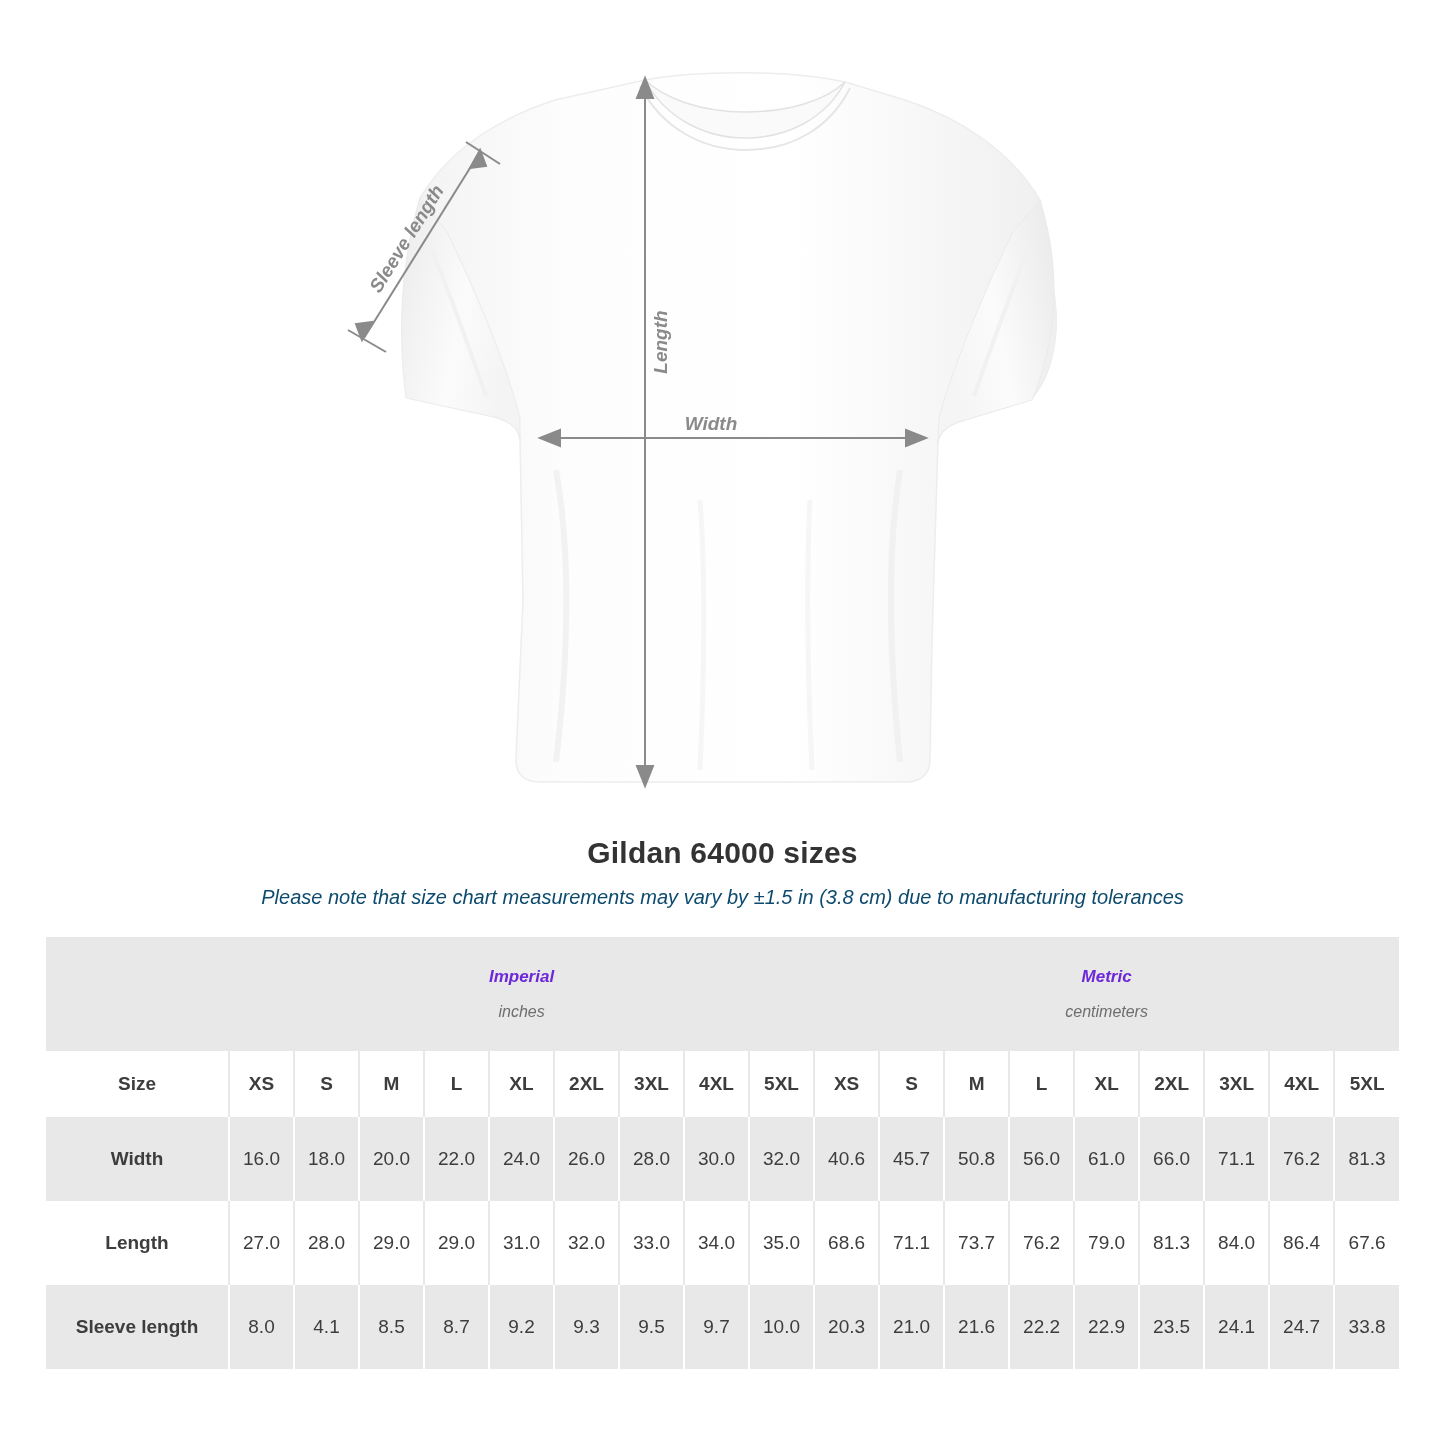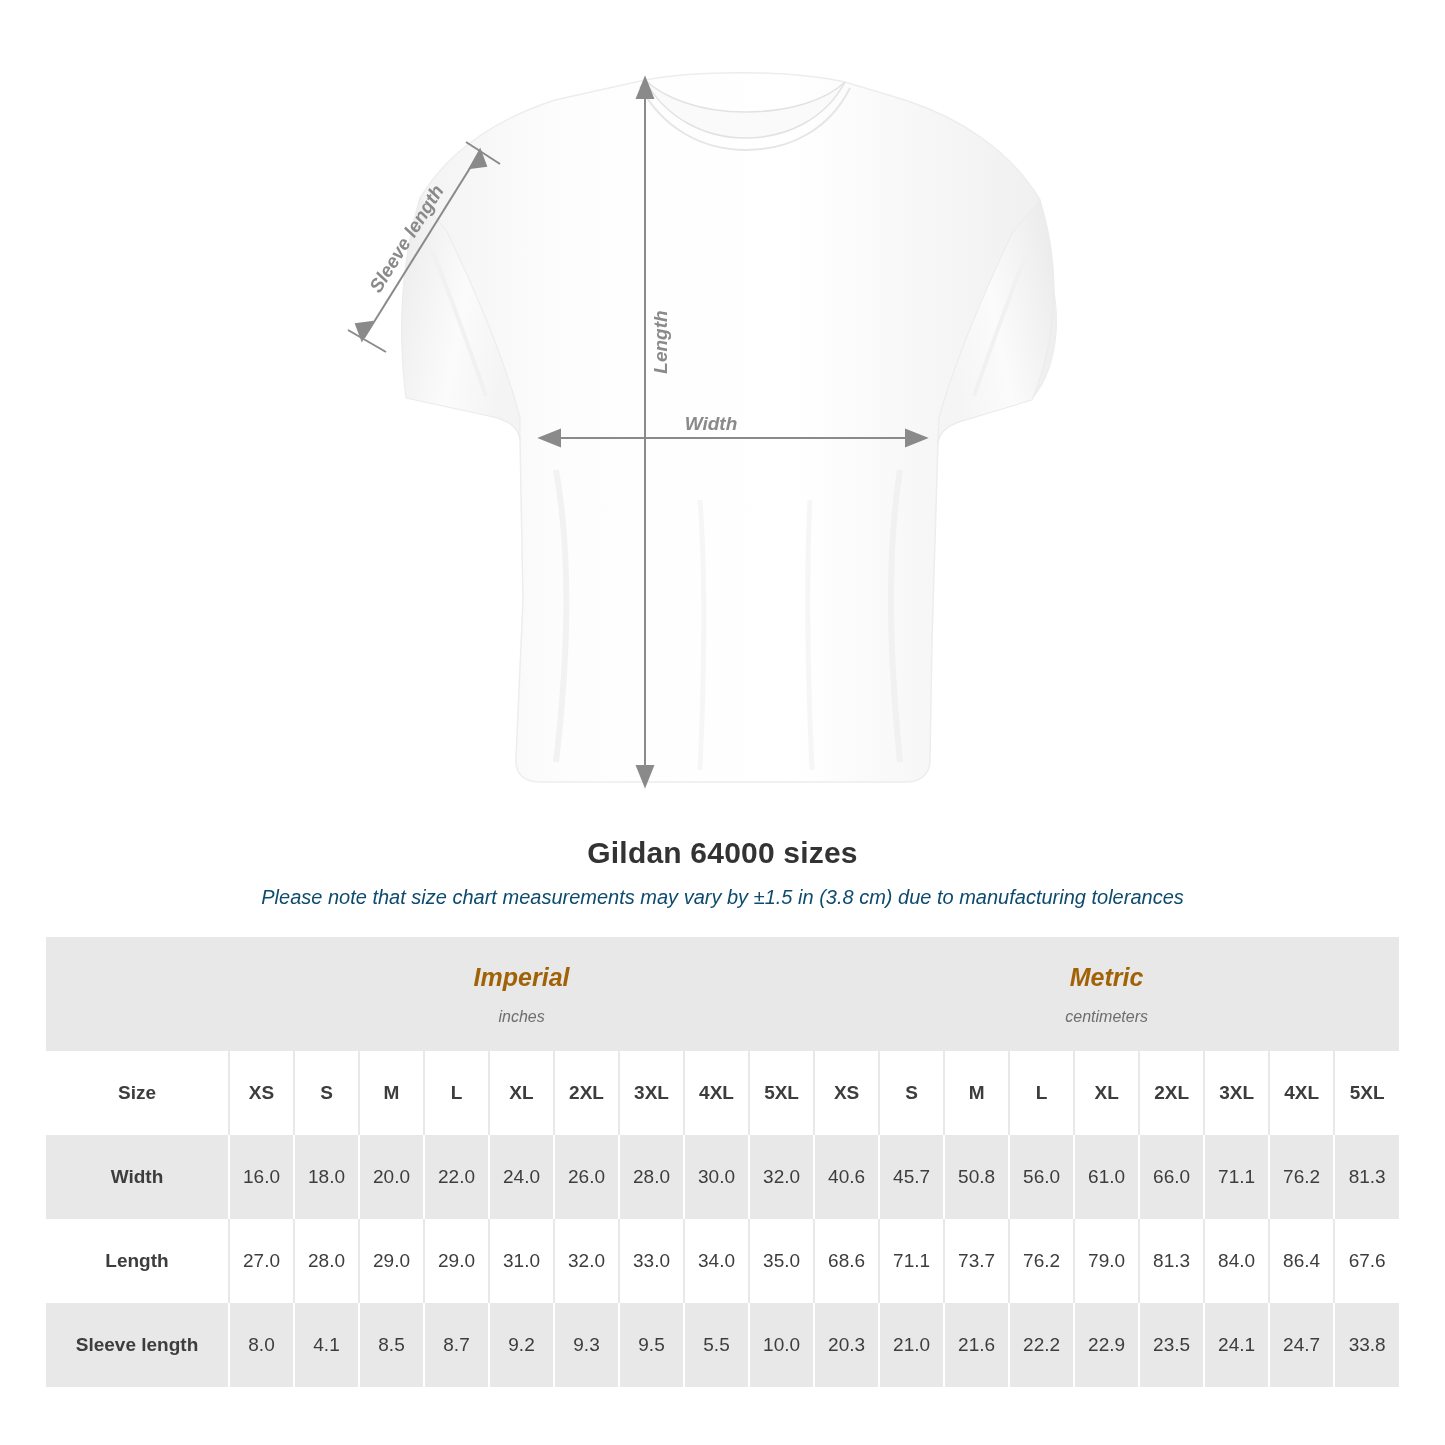--- a/index.html
+++ b/index.html
@@ -60,36 +60,36 @@
     padding: 0;
     margin: 0;
   }
   .unit-head {
     height: 114px;
     background: #e8e8e8;
     text-align: center;
     vertical-align: middle;
   }
   .unit-head .unit-name {
-    font-size: 25px;
+    font-size: 17px;
     font-style: italic;
     font-weight: bold;
-    color: #a16207;
+    color: #6d28d9;
   }
   .unit-head .unit-sub {
     font-size: 16px;
     font-style: italic;
     color: #6e6e6e;
     margin-top: 16px;
   }
   .corner-cell {
     background: #e8e8e8;
   }
   tr.head-row td {
-    height: 84px;
+    height: 66px;
     background: #ffffff;
     text-align: center;
     vertical-align: middle;
     font-size: 19px;
     font-weight: bold;
     color: #3d3d3d;
     border-right: 2px solid #e8e8e8;
   }
   tr.head-row td.rowlabel {
     font-size: 19px;
@@ -304,21 +304,21 @@
 
       <tr class="data-row shaded">
         <td class="rowlabel">Sleeve length</td>
         <td>8.0</td>
         <td>4.1</td>
         <td>8.5</td>
         <td>8.7</td>
         <td>9.2</td>
         <td>9.3</td>
         <td>9.5</td>
-        <td>5.5</td>
+        <td>9.7</td>
         <td>10.0</td>
         <td>20.3</td>
         <td>21.0</td>
         <td>21.6</td>
         <td>22.2</td>
         <td>22.9</td>
         <td>23.5</td>
         <td>24.1</td>
         <td>24.7</td>
         <td>33.8</td>

